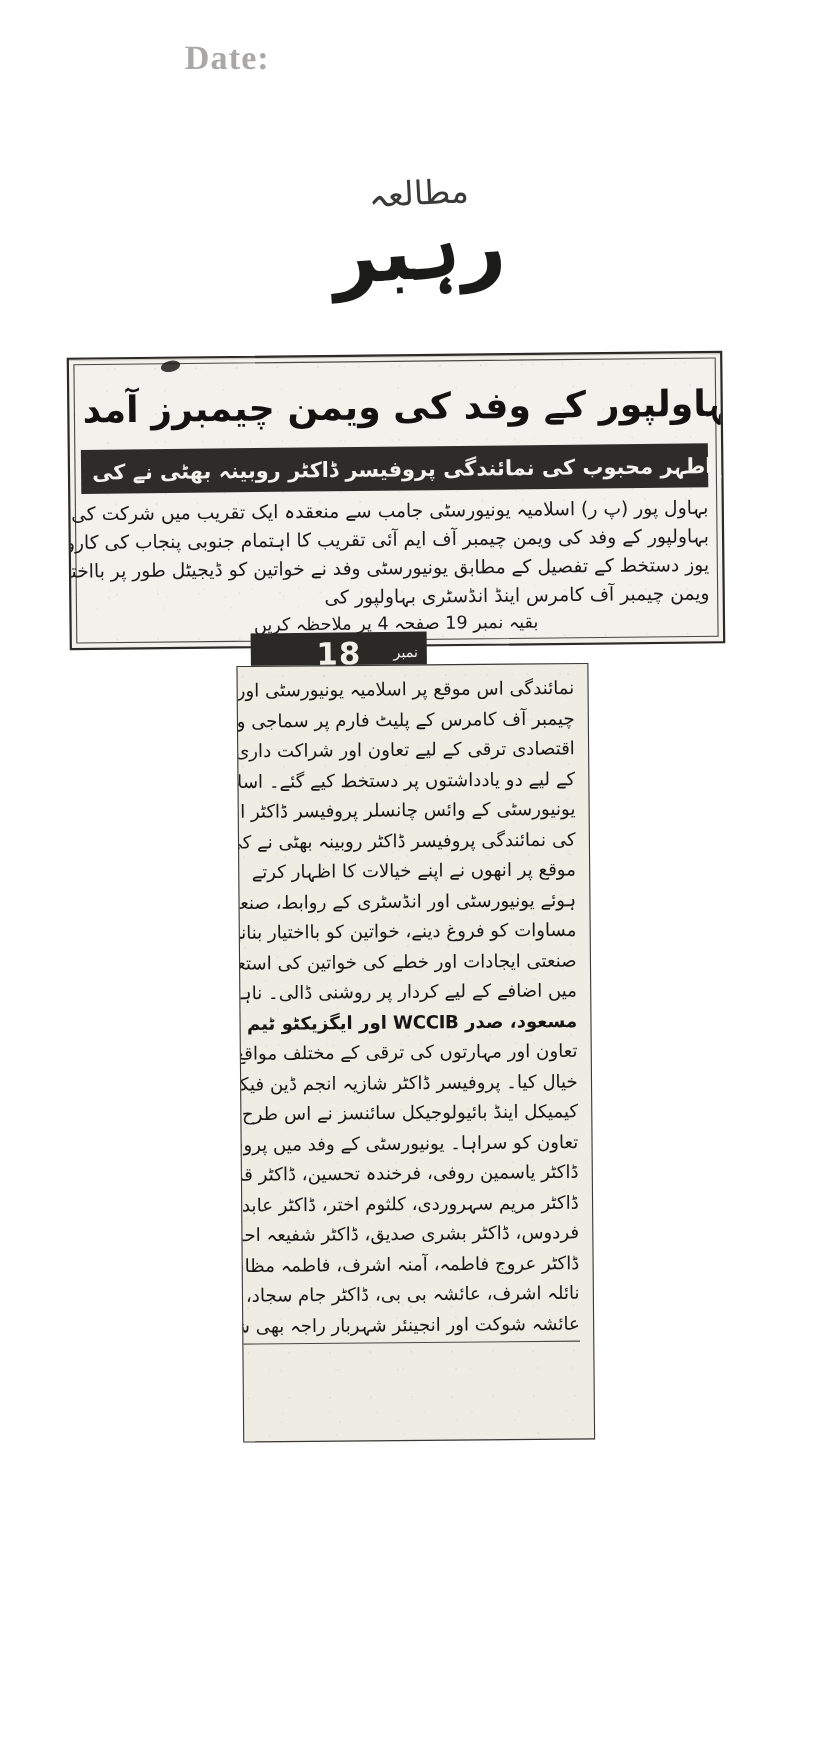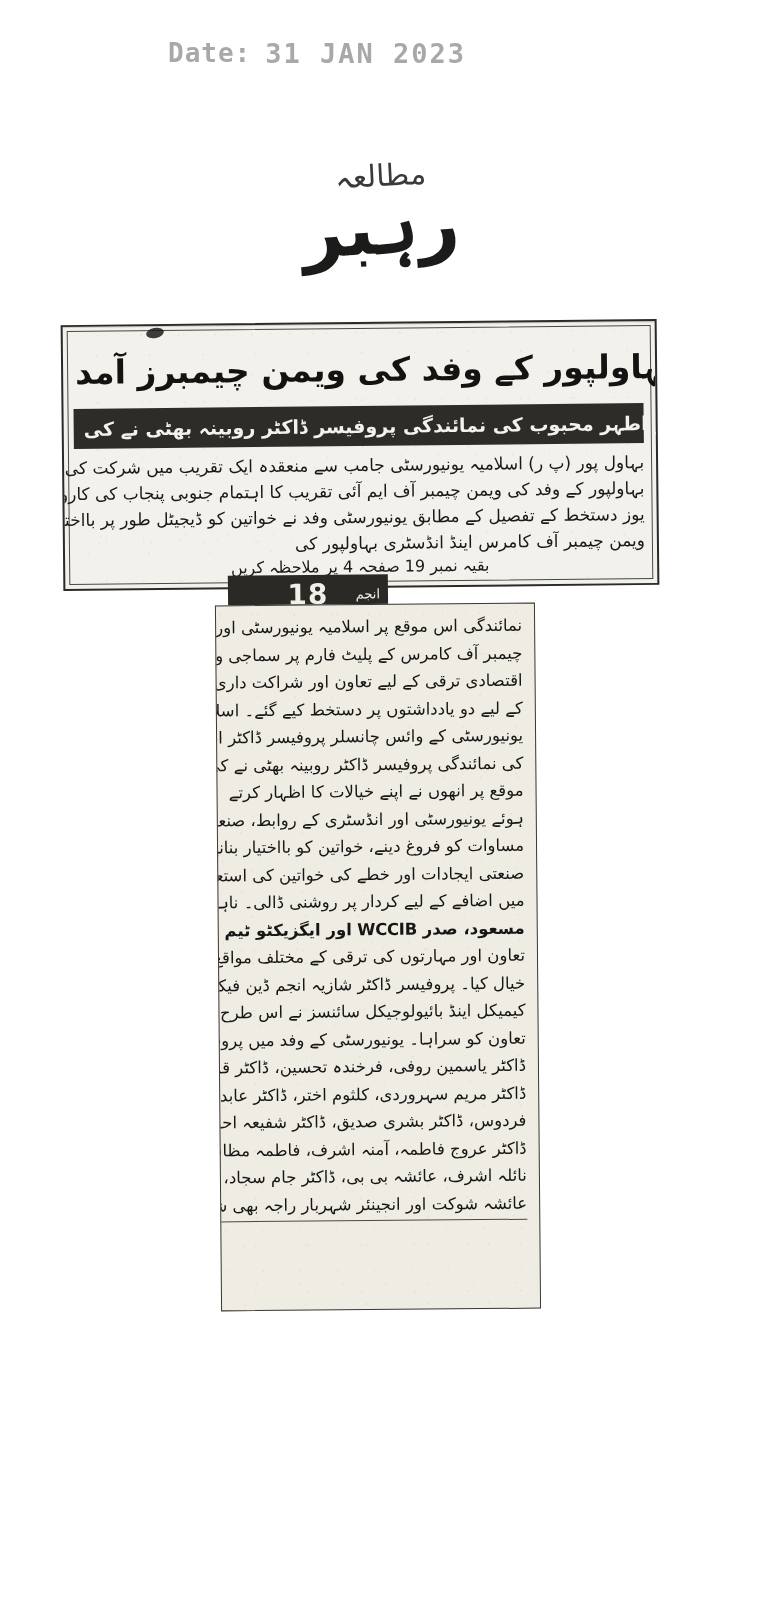--- a/index.html
+++ b/index.html
@@ -25,21 +25,21 @@
     display: flex;
     align-items: center;
     gap: 14px;
     color: #8e8c8a;
     font-family: "DejaVu Sans Mono", monospace;
     font-size: 26px;
     font-weight: bold;
     letter-spacing: 1px;
     opacity: 0.75;
   }
-  .date-stamp .d-label { font-size: 26px; }
+  .date-stamp .d-label { font-size: 31px; font-family: Liberation Serif, serif; }
   .date-stamp .d-value { font-size: 27px; letter-spacing: 2px; }
 
   
   .masthead {
     position: absolute;
     top: 140px;
     left: 0;
     width: 761px;
     height: 150px;
     text-align: center;
@@ -230,21 +230,20 @@
     border-radius: 50%;
     transform: rotate(-12deg);
     opacity: 0.85;
   }
 </style>
 </head>
 <body>
 
 <div class="date-stamp">
   <span class="d-label">Date:</span>
-  <span class="d-value">31 JAN 2023</span>
 </div>
 
 <div class="masthead">
   <div class="mast-small">مطالعہ</div>
   <div class="mast-name">رہبر</div>
 </div>
 
 <div class="clip-top">
   <div class="speckle"></div>
   <div class="headline">اسلامیہ یونیورسٹی بہاولپور کے وفد کی ویمن چیمبرز آمد</div>
@@ -254,21 +253,21 @@
     <span class="l-row">بہاولپور کے وفد کی ویمن چیمبر آف ایم آئی تقریب کا اہتمام جنوبی پنجاب کی کاروباری</span>
     <span class="l-row">یوز دستخط کے تفصیل کے مطابق یونیورسٹی وفد نے خواتین کو ڈیجیٹل طور پر بااختیار بنانے کے لیے کیا</span>
     <span class="l-row">ویمن چیمبر آف کامرس اینڈ انڈسٹری بہاولپور کی</span>
   </div>
   <div class="continued">بقیہ نمبر 19 صفحہ 4 پر ملاحظہ کریں</div>
 </div>
 <div class="smudge"></div>
 
 <div class="page-tab">
   <span>18</span>
-  <span class="tab-label">انجم</span>
+  <span class="tab-label">نمبر</span>
 </div>
 
 <div class="clip-col">
   <div class="speckle"></div>
   <div class="col-body">
     <span class="c-row">نمائندگی اس موقع پر اسلامیہ یونیورسٹی اور ویمن</span>
     <span class="c-row">چیمبر آف کامرس کے پلیٹ فارم پر سماجی و</span>
     <span class="c-row">اقتصادی ترقی کے لیے تعاون اور شراکت داری</span>
     <span class="c-row">کے لیے دو یادداشتوں پر دستخط کیے گئے۔ اسلامیہ</span>
     <span class="c-row">یونیورسٹی کے وائس چانسلر پروفیسر ڈاکٹر اطہر محبوب</span>

